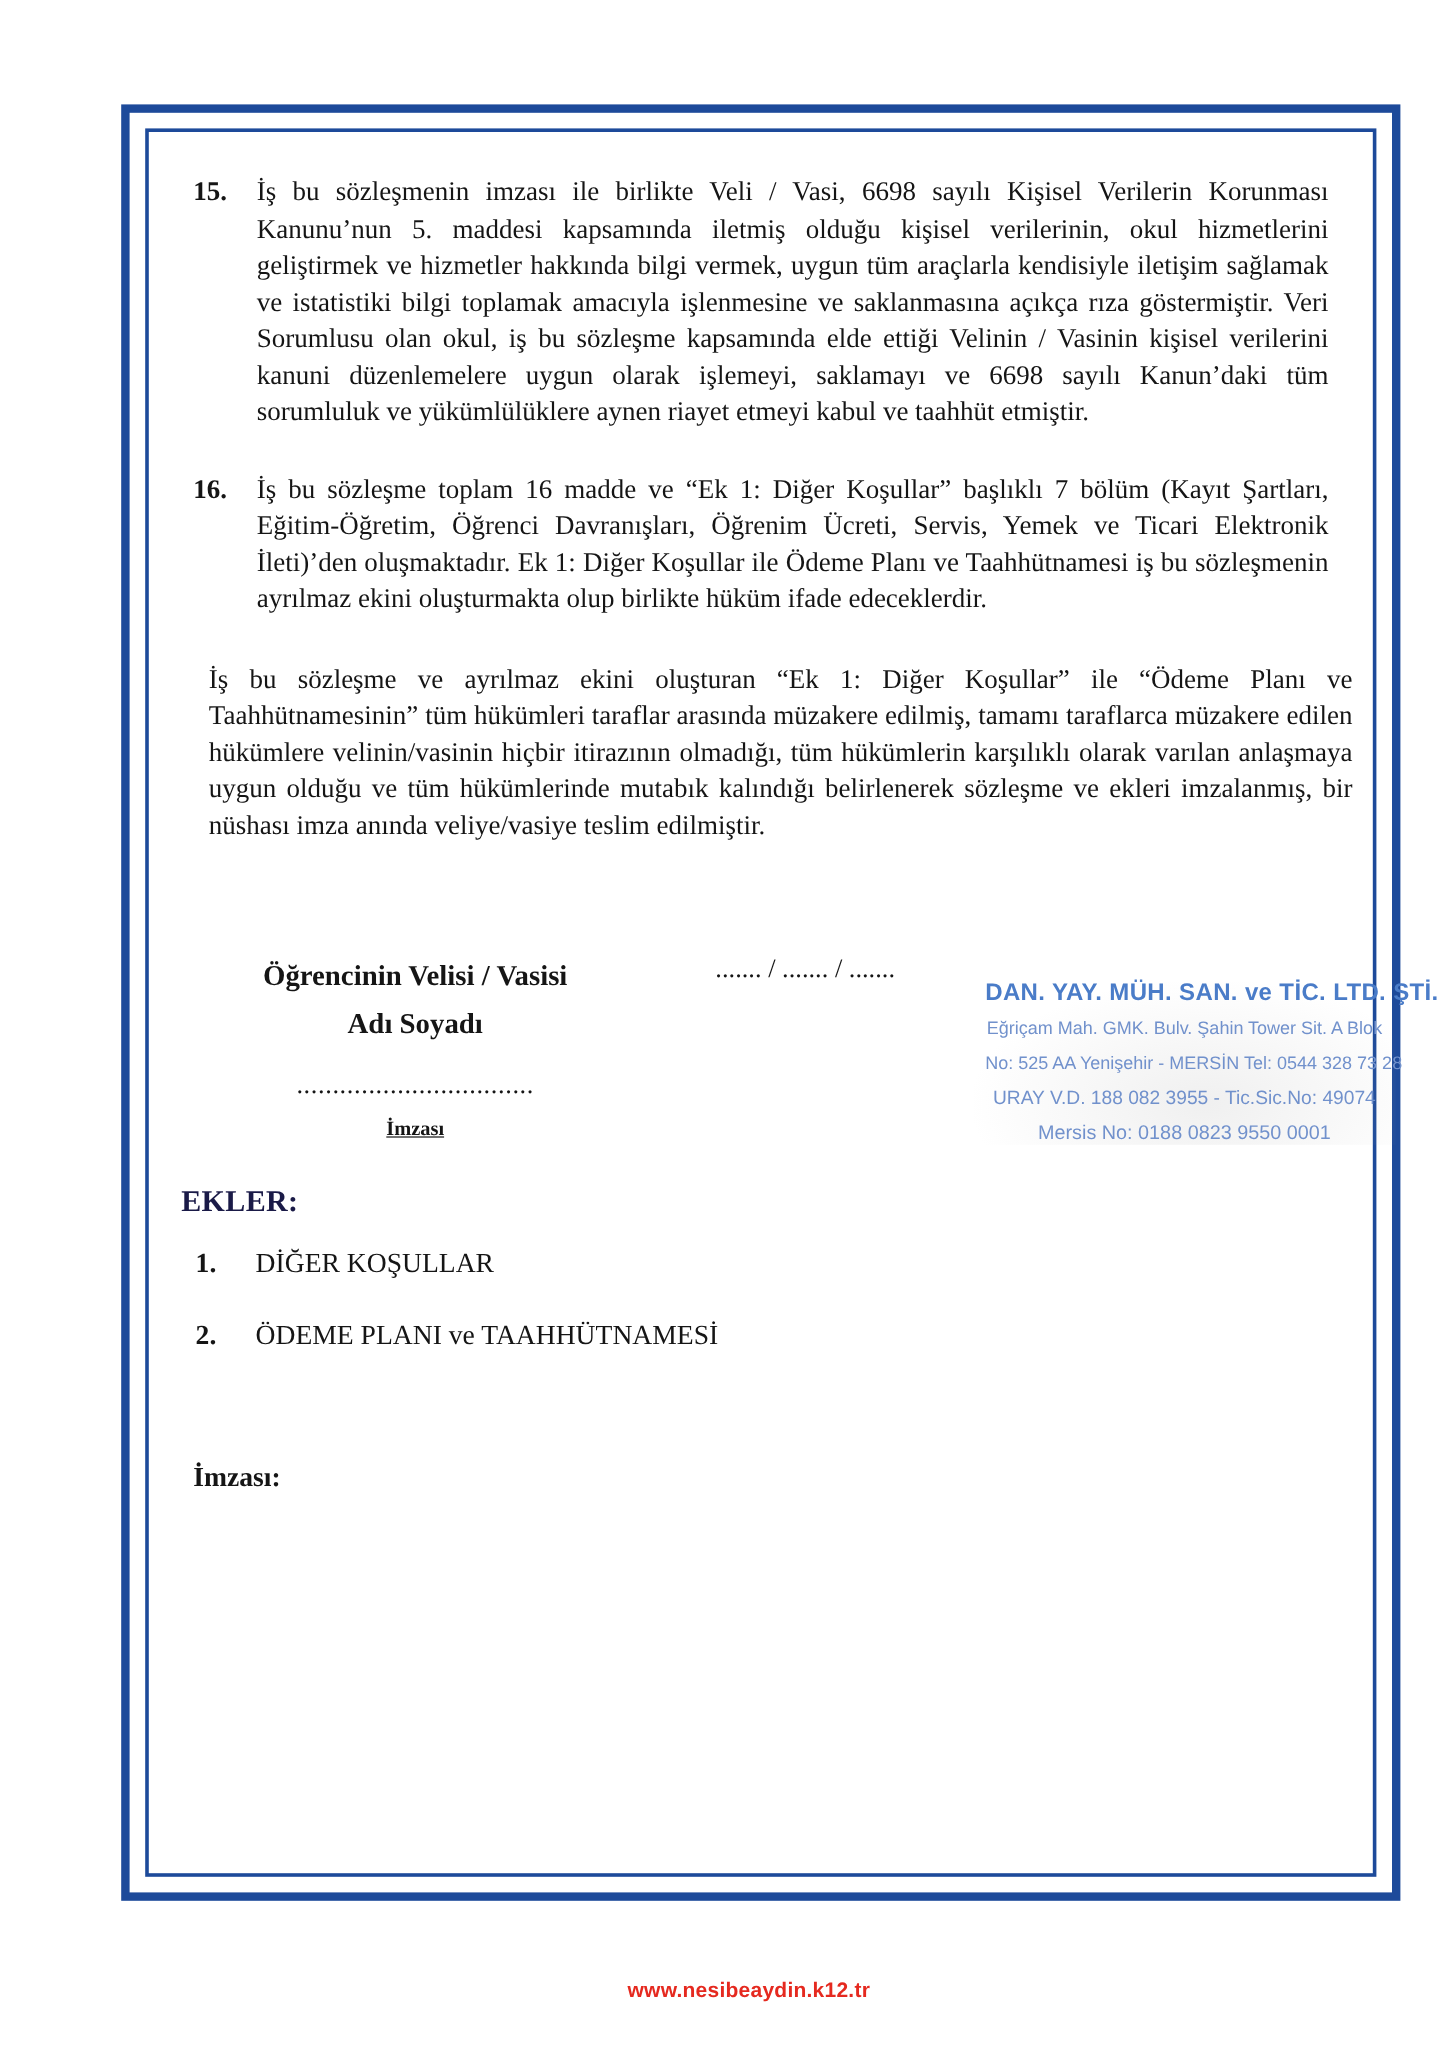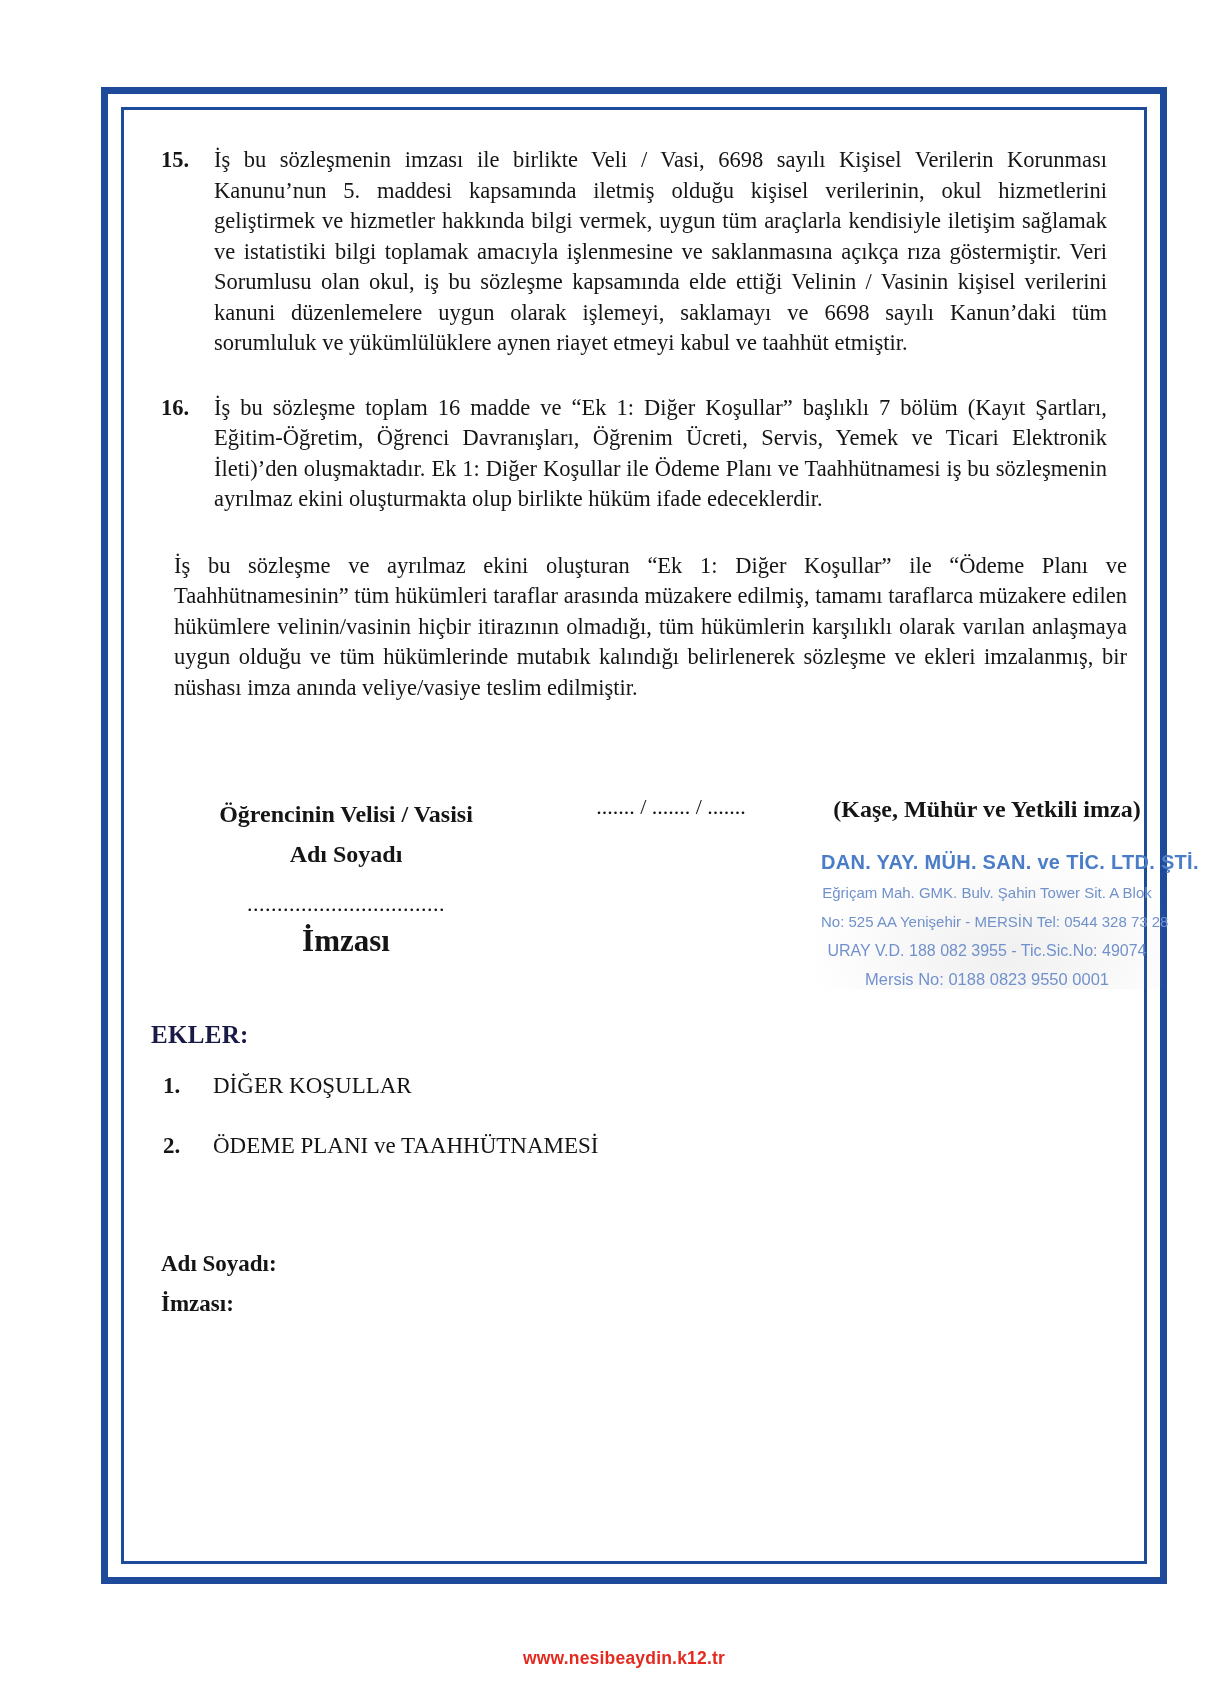--- a/index.html
+++ b/index.html
@@ -34,21 +34,21 @@
     font-size:22.5px;line-height:30.5px;
   }
   .sig-row{
     display:grid;grid-template-columns:390px 260px 1fr;
     margin-top:76px;
   }
   .sig-left,.sig-mid,.sig-right{text-align:center;}
   .sig-bold{font-weight:bold;font-size:24px;line-height:30px;}
   .mt6{margin-top:5px;}
   .sig-dotline{margin-top:22px;font-size:22px;line-height:25px;letter-spacing:0.5px;}
-  .sig-imzasi{margin-top:2px;font-weight:bold;font-size:31px;line-height:30px;}
+  .sig-imzasi{margin-top:2px;font-weight:bold;font-size:17px;line-height:30px;text-decoration:underline;}
   .sig-mid{font-size:22px;line-height:30px;padding-top:3px;}
   .stamp{
     margin:28px auto 0 auto;width:352px;
     font-family:"Liberation Sans","DejaVu Sans",sans-serif;
     text-align:center;
     background:radial-gradient(ellipse at 55% 75%, rgba(170,170,170,0.18), rgba(255,255,255,0) 72%);
   }
   .stamp-l1{font-size:27px;line-height:28px;font-weight:bold;color:var(--stamp-strong);letter-spacing:0.5px;white-space:nowrap;}
   .stamp-l2{font-size:20px;line-height:21px;font-weight:bold;color:var(--stamp-strong);letter-spacing:0.3px;white-space:nowrap;}
   .stamp-l3{font-size:15px;line-height:19px;color:var(--stamp-light);white-space:nowrap;}
@@ -94,21 +94,20 @@
         <div class="sig-left">
           <div class="sig-bold">Öğrencinin Velisi / Vasisi</div>
           <div class="sig-bold mt6">Adı Soyadı</div>
           <div class="sig-dotline">.................................</div>
           <div class="sig-imzasi">İmzası</div>
         </div>
 
         <div class="sig-mid">....... / ....... / .......</div>
 
         <div class="sig-right">
-          <div class="sig-bold mt6">(Kaşe, Mühür ve Yetkili imza)</div>
 
           <div class="stamp">
             <div class="stamp-l2">DAN. YAY. MÜH. SAN. ve TİC. LTD. ŞTİ.</div>
             <div class="stamp-l3">Eğriçam Mah. GMK. Bulv. Şahin Tower Sit. A Blok</div>
             <div class="stamp-l3">No: 525 AA Yenişehir - MERSİN Tel: 0544 328 73 28</div>
             <div class="stamp-l5">URAY V.D. 188 082 3955  - Tic.Sic.No: 49074</div>
             <div class="stamp-l6">Mersis No: 0188 0823 9550 0001</div>
           </div>
         </div>
       </div>
@@ -119,21 +118,20 @@
         <div class="ekler-num">1.</div>
         <div>DİĞER KOŞULLAR</div>
       </div>
 
       <div class="ekler-item second">
         <div class="ekler-num">2.</div>
         <div>ÖDEME PLANI ve TAAHHÜTNAMESİ</div>
       </div>
 
       <div class="admin">
-        <div>Adı Soyadı:</div>
         <div>İmzası:</div>
       </div>
 
     </div>
   </div>
 
   <div class="footer">www.nesibeaydin.k12.tr</div>
 
 </div>
 

